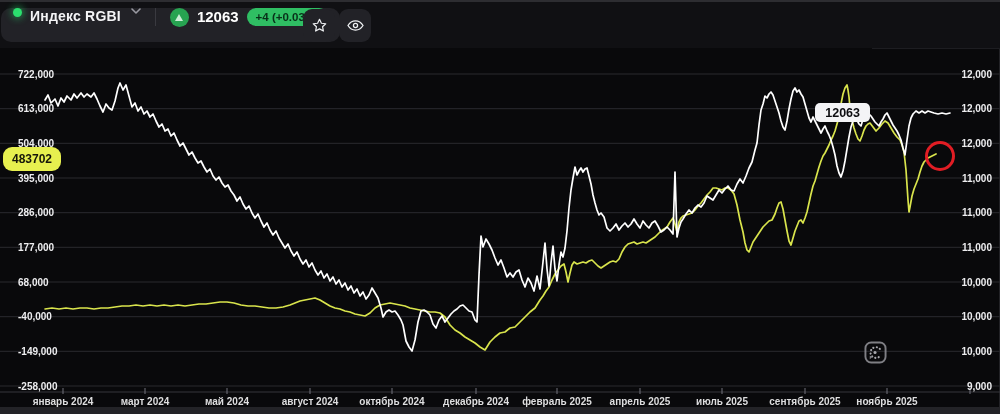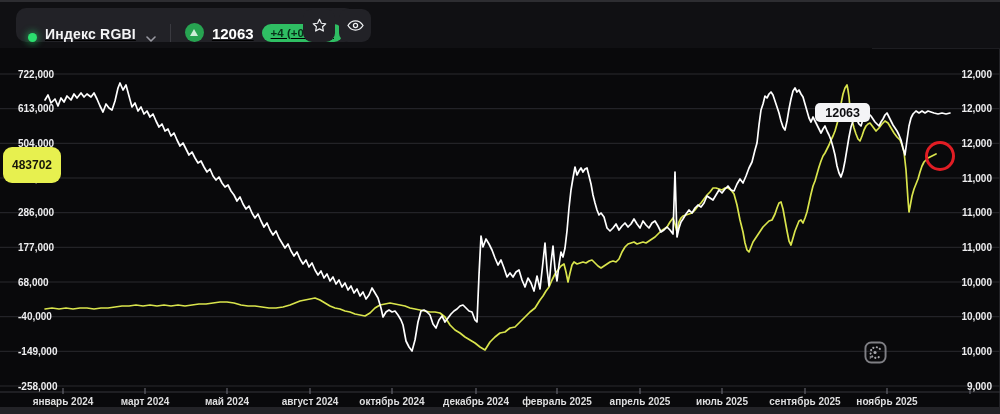--- a/index.html
+++ b/index.html
@@ -1,38 +1,38 @@
 <!DOCTYPE html>
 <html><head>
 <meta charset="utf-8">
 <style>
   html,body{margin:0;padding:0;background:#000;}
   .page{position:relative;width:1000px;height:414px;background:#09090b;overflow:hidden;
         font-family:"Liberation Sans", sans-serif; box-shadow: inset 0 0 0 1px #222226;}
   
   .toolbar{position:absolute;left:0;top:0;width:1000px;height:48px;background:#101013;border-bottom:1px solid #1d1d21;}
   .toolbar::before{content:"";position:absolute;left:0;top:0;width:100%;height:2px;background:#2d2d31;}
-  .instrument{position:absolute;left:16px;top:8px;height:34px;display:flex;align-items:flex-end;gap:8px;
-              background:#222227;border-radius:10px;padding:0 12px;cursor:pointer;text-decoration:underline;}
+  .instrument{position:absolute;left:1px;top:8px;height:34px;display:flex;align-items:flex-start;gap:8px;
+              background:#222227;border-radius:10px;padding:0 12px;cursor:pointer;}
   .dot{width:9px;height:9px;border-radius:50%;background:#2be06e;box-shadow:0 0 7px 2px rgba(43,224,110,.45);}
   .instr-title{color:#f4f4f6;font-size:14px;font-weight:700;letter-spacing:.2px;}
   .chev{margin-left:2px;display:flex;align-items:center;}
   .vsep{width:1px;height:18px;background:#3a3a40;margin:0 6px;}
   .upcirc{width:19px;height:19px;border-radius:50%;background:#27a351;display:flex;align-items:center;justify-content:center;}
   .upcirc .tri{width:0;height:0;border-left:4.5px solid transparent;border-right:4.5px solid transparent;border-bottom:7px solid #cdeed8;margin-top:-1px;}
   .instr-value{color:#ffffff;font-size:15px;font-weight:700;}
   .chgpill{background:#2fbe63;color:#083019;font-size:11.5px;font-weight:700;border-radius:11px;padding:3px 9px;white-space:nowrap;}
   .iconbtn{position:absolute;top:9px;width:32px;height:33px;border-radius:9px;background:#222227;border:none;
            display:flex;align-items:center;justify-content:center;cursor:pointer;padding:0;}
   .iconbtn svg{display:block;}
   
   .chart{position:absolute;left:0;top:48px;width:872px;height:366px;background:#09090b;}
   #plot-svg{position:absolute;left:0;top:0;}
   .badge{position:absolute;font-weight:700;z-index:6;}
-  .badge-left{left:3px;background:#e7f04f;color:#16170a;font-size:12px;border-radius:9px;padding:11px 9px;}
+  .badge-left{left:3px;background:#e7f04f;color:#16170a;font-size:12px;border-radius:9px;padding:5px 9px;}
   .badge-right{right:2px;background:#f4f4f6;color:#0d0d10;font-size:12.5px;border-radius:5px;padding:2.5px 10px;}
   .anno-circle{position:absolute;border-radius:50%;z-index:7;}
   .watermark{position:absolute;display:flex;align-items:center;gap:7px;z-index:5;opacity:.9;}
   .wm-text{font-size:17px;letter-spacing:.3px;}
   .wm-bold{color:#b9b9be;font-weight:700;}
   .wm-light{color:#6c6c72;font-weight:400;}
   .footer-strip{position:absolute;left:0;top:359px;width:1000px;height:7px;background:#232327;z-index:4;}
 </style>
 </head>
 <body>

